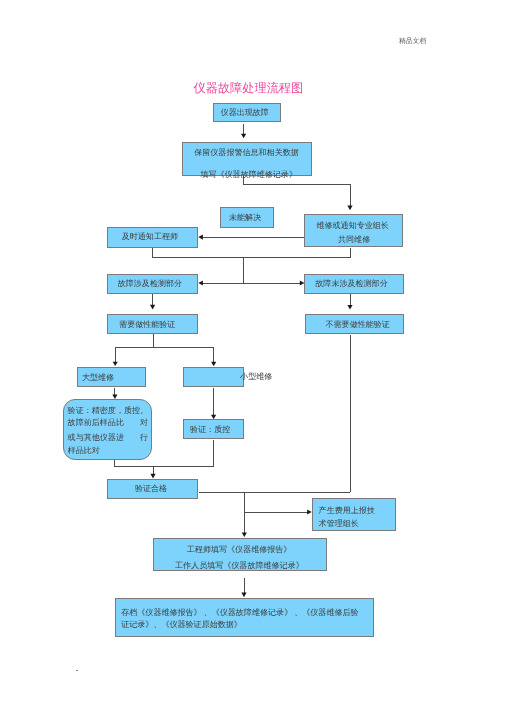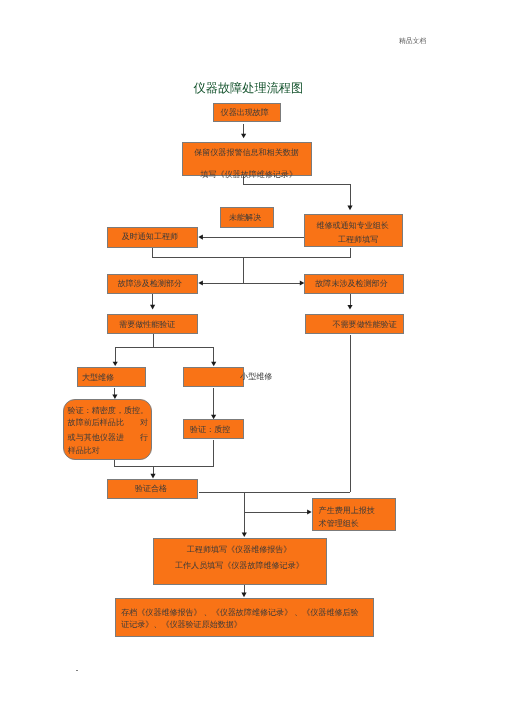--- a/index.html
+++ b/index.html
@@ -1,22 +1,22 @@
 <!DOCTYPE html>
 <html><head>
 <meta charset="utf-8">
 <title>flow</title>
 <style>
   html,body{margin:0;padding:0;background:#ffffff;}
   body{width:505px;height:714px;overflow:hidden;font-family:"Liberation Serif",serif;color:#000;
        -webkit-font-smoothing:antialiased;text-rendering:geometricPrecision;}
   #page{position:relative;width:505px;height:714px;background:#fff;}
   .hdr{position:absolute;font-size:6.8px;color:#555;letter-spacing:0;transform:translateZ(0);}
-  .title{position:absolute;font-size:12.2px;color:#14532d;letter-spacing:0;transform:translateZ(0);font-family:Liberation Mono, monospace;}
-  .bx{position:absolute;box-sizing:border-box;border:1px solid #7b7b7b;background:#f97316;
+  .title{position:absolute;font-size:12.2px;color:#ec4899;letter-spacing:0;transform:translateZ(0);font-family:Liberation Mono, monospace;}
+  .bx{position:absolute;box-sizing:border-box;border:1px solid #7b7b7b;background:#7dd3fc;
       font-size:8.05px;line-height:9px;color:#3a3a3a;}
   .ln{position:absolute;white-space:nowrap;transform:translateZ(0);}
   .footmark{position:absolute;left:76px;top:669.7px;width:1.8px;height:1.6px;background:#6b6b6b;border-radius:50%;}
   svg.wires{position:absolute;left:0;top:0;width:505px;height:714px;overflow:visible;}
 </style>
 </head>
 <body>
 
 <div id="page">
   <div class="hdr" style="left:399px;top:36.8px;">精品文档</div>
@@ -72,41 +72,41 @@
     <span class="ln" style="left:10.8px;top:5.0px;">保留仪器报警信息和相关数据</span>
     <span class="ln" style="left:17.0px;top:27px;">填写《仪器故障维修记录》</span>
   </div>
 
   <div class="bx" style="left:220.4px;top:207.4px;width:53.8px;height:20.8px;">
     <span class="ln" style="left:7.6px;top:4.6px;">未能解决</span>
   </div>
 
   <div class="bx" style="left:304.4px;top:214.2px;width:99.1px;height:32.8px;">
     <span class="ln" style="left:11.0px;top:6.3px;">维修或通知专业组长</span>
-    <span class="ln" style="left:32.6px;top:20.0px;">工程师填写</span>
+    <span class="ln" style="left:32.6px;top:20.0px;">共同维修</span>
   </div>
 
   <div class="bx" style="left:107.4px;top:227.3px;width:90.9px;height:20.9px;">
     <span class="ln" style="left:13.3px;top:4.2px;">及时通知工程师</span>
   </div>
 
   <div class="bx" style="left:107.4px;top:274.0px;width:90.8px;height:19.5px;">
     <span class="ln" style="left:9.3px;top:4.3px;">故障涉及检测部分</span>
   </div>
 
   <div class="bx" style="left:304.4px;top:273.6px;width:99.2px;height:20.1px;">
     <span class="ln" style="left:9.9px;top:4.5px;">故障未涉及检测部分</span>
   </div>
 
   <div class="bx" style="left:107.2px;top:314.3px;width:91.2px;height:19.8px;">
     <span class="ln" style="left:10.9px;top:4.4px;">需要做性能验证</span>
   </div>
 
   <div class="bx" style="left:304.5px;top:314.2px;width:99.1px;height:19.9px;">
-    <span class="ln" style="left:27px;top:4.4px;">不需要做性能验证</span>
+    <span class="ln" style="left:20px;top:4.4px;">不需要做性能验证</span>
   </div>
 
   <div class="bx" style="left:76.5px;top:367.4px;width:69.0px;height:20.1px;">
     <span class="ln" style="left:4.4px;top:4.2px;">大型维修</span>
   </div>
 
   <div class="bx" style="left:183.1px;top:367.2px;width:61.4px;height:20.3px;">
     <span class="ln" style="left:12px;top:4.3px;margin-left:44px;">小型维修</span>
   </div>
 
@@ -123,21 +123,21 @@
 
   <div class="bx" style="left:107.2px;top:479.1px;width:91.3px;height:19.8px;">
     <span class="ln" style="left:26.7px;top:4.1px;">验证合格</span>
   </div>
 
   <div class="bx" style="left:312.4px;top:498.4px;width:83.6px;height:32.8px;text-align:right;">
     <span class="ln" style="left:5.2px;top:6.5px;">产生费用上报技</span>
     <span class="ln" style="left:5.2px;top:19.2px;">术管理组长</span>
   </div>
 
-  <div class="bx" style="left:152.9px;top:538.1px;width:174.3px;height:47px;">
+  <div class="bx" style="left:152.9px;top:538.1px;width:174.3px;height:33px;">
     <span class="ln" style="left:32.9px;top:6.0px;">工程师填写《仪器维修报告》</span>
     <span class="ln" style="left:21.1px;top:21.6px;">工作人员填写《仪器故障维修记录》</span>
   </div>
 
   <div class="bx" style="left:115.0px;top:597.7px;width:258.5px;height:39.4px;">
     <span class="ln" style="left:5.2px;top:9.4px;">存档《仪器维修报告》 、《仪器故障维修记录》 、《仪器维修后验</span>
     <span class="ln" style="left:5.2px;top:21.7px;">证记录》、《仪器验证原始数据》</span>
   </div>
 </div>
 

